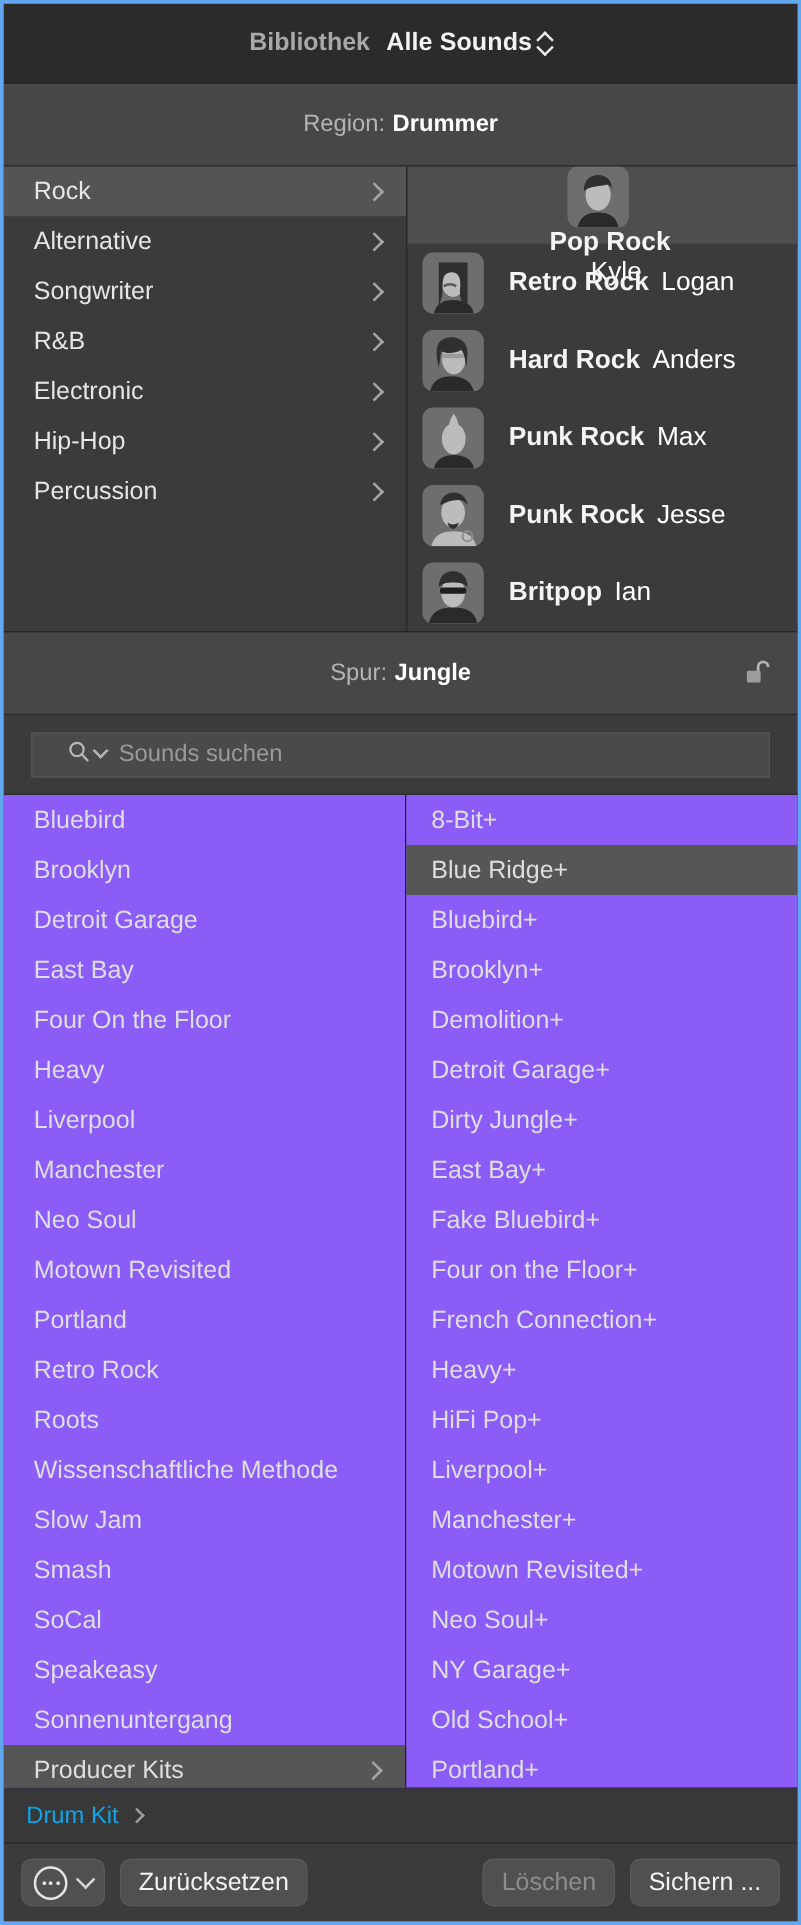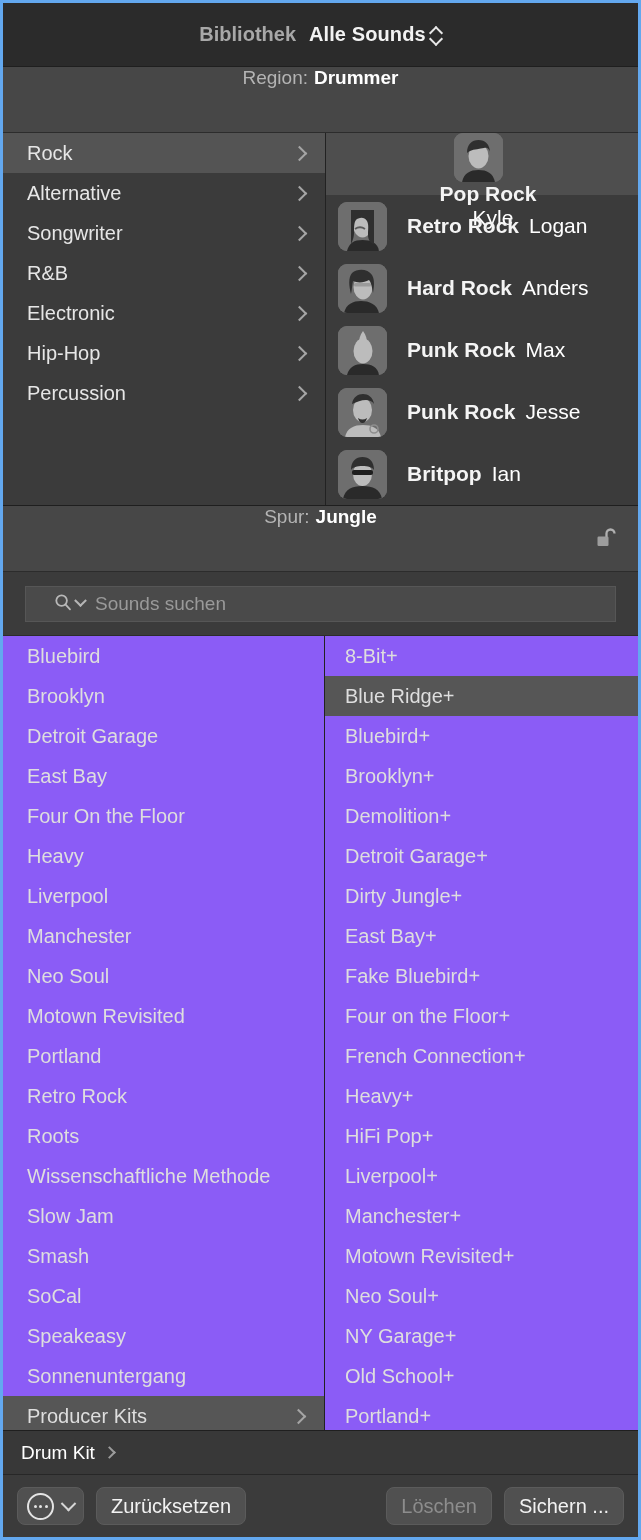--- a/index.html
+++ b/index.html
@@ -64,21 +64,21 @@
   }
   .updown-icon::before { top: 2px; transform: rotate(45deg); }
   .updown-icon::after  { top: 8px; transform: rotate(225deg); }
 
   
   .section-head {
     height: 65px;
     flex: 0 0 65px;
     background: #474747;
     display: flex;
-    align-items: flex-start;
+    align-items: center;
     justify-content: center;
     position: relative;
     border-bottom: 1px solid #2c2c2c;
   }
   .section-head .sh-prefix {
     color: #b4b4b4;
     font-size: 19px;
   }
   .section-head .sh-value {
     color: #ffffff;
@@ -236,21 +236,21 @@
   .breadcrumb {
     flex: 0 0 44px;
     background: #383838;
     display: flex;
     align-items: center;
     padding-left: 18px;
     border-bottom: 1px solid #272727;
     box-sizing: border-box;
   }
   .breadcrumb .bc-text {
-    color: #ffffff;
+    color: #0ea5e9;
     font-size: 19px;
   }
   .bc-chev {
     width: 7px;
     height: 7px;
     border-right: 2px solid #9c9c9c;
     border-top: 2px solid #9c9c9c;
     transform: rotate(45deg);
     margin-left: 10px;
   }

